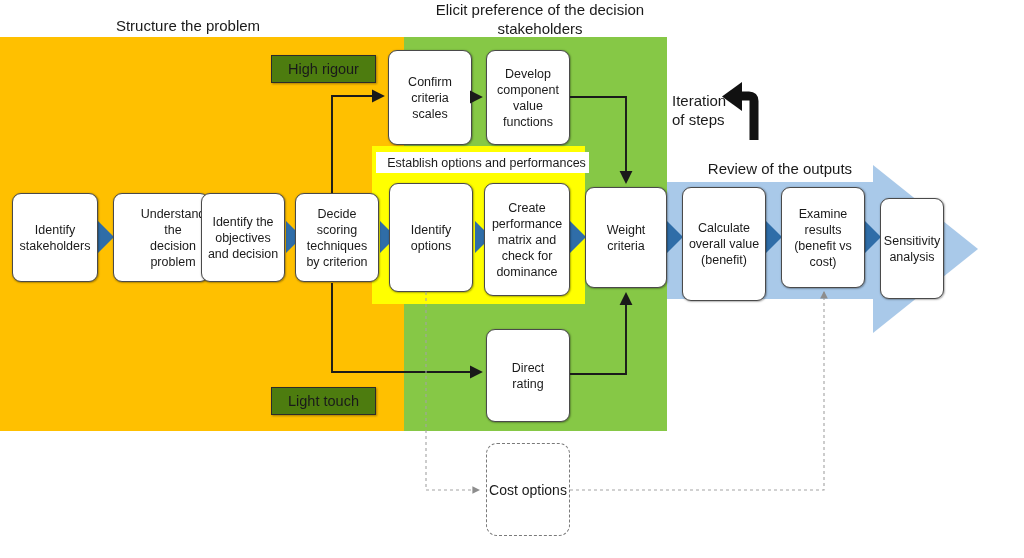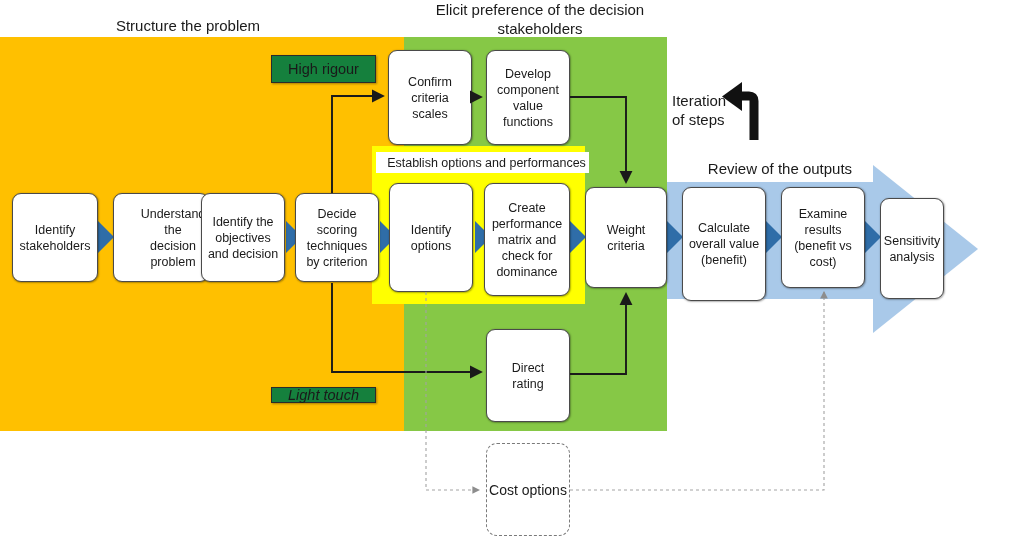--- a/index.html
+++ b/index.html
@@ -33,21 +33,21 @@
         text-align:center;font-size:12.5px;line-height:16px;padding:2px 4px;
         box-shadow:0.8px 0.8px 1.6px rgba(0,0,0,0.30);}
   .pbox span{display:block;}
 
   
   .dbox{position:absolute;background:#ffffff;border:1.6px dashed #7a7a7a;border-radius:11px;
         box-sizing:border-box;display:flex;align-items:center;justify-content:center;
         text-align:center;font-size:14px;line-height:16px;}
 
   
-  .tag{position:absolute;background:#15803d;border:1.7px solid #2b2b2b;box-sizing:border-box;
+  .tag{position:absolute;background:#4d7c0f;border:1.7px solid #2b2b2b;box-sizing:border-box;
        display:flex;align-items:center;justify-content:center;font-size:14.5px;
        box-shadow:1px 1px 2px rgba(0,0,0,0.35);}
 
   
   .chev{position:absolute;width:0;height:0;
         border-top:16px solid transparent;border-bottom:16px solid transparent;
         border-left:16px solid #2F6DA8;}
 
   svg.overlay{position:absolute;left:0;top:0;width:1024px;height:558px;overflow:visible;
               pointer-events:none;}
@@ -72,21 +72,21 @@
   </div>
 
   <div class="caption" style="left:680px;top:159px;width:200px;">Review of the outputs</div>
 
   <div class="caption" style="left:672px;top:91px;width:70px;text-align:left;">
     <div>Iteration</div>
     <div>of steps</div>
   </div>
 
   <div class="tag" style="left:271px;top:55px;width:105px;height:28px;">High rigour</div>
-  <div class="tag" style="left:271px;top:387px;width:105px;height:16px;font-style:italic;">Light touch</div>
+  <div class="tag" style="left:271px;top:387px;width:105px;height:28px;">Light touch</div>
 
   <div class="chev" style="left:98px;top:221px;"></div>
   <div class="chev" style="left:192px;top:221px;"></div>
   <div class="chev" style="left:286px;top:221px;"></div>
   <div class="chev" style="left:380px;top:221px;"></div>
   <div class="chev" style="left:475px;top:221px;"></div>
   <div class="chev" style="left:570px;top:221px;"></div>
   <div class="chev" style="left:667px;top:221px;"></div>
   <div class="chev" style="left:766px;top:221px;"></div>
   <div class="chev" style="left:865px;top:221px;"></div>

